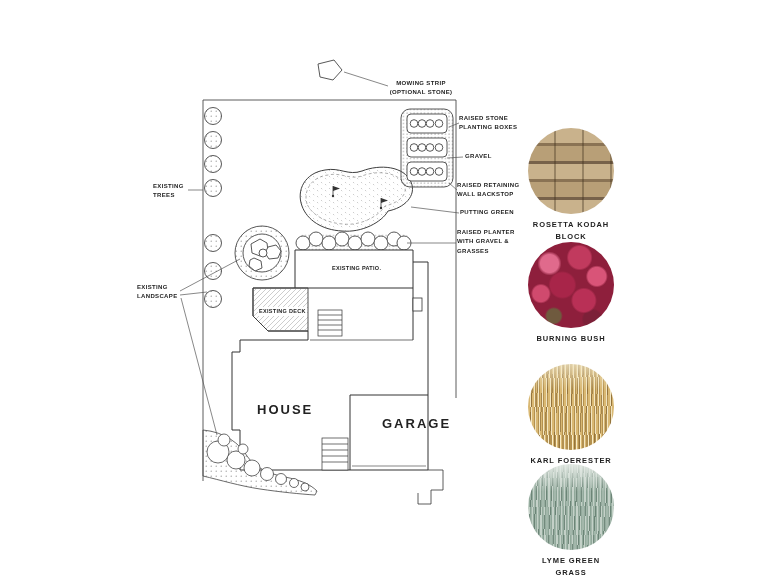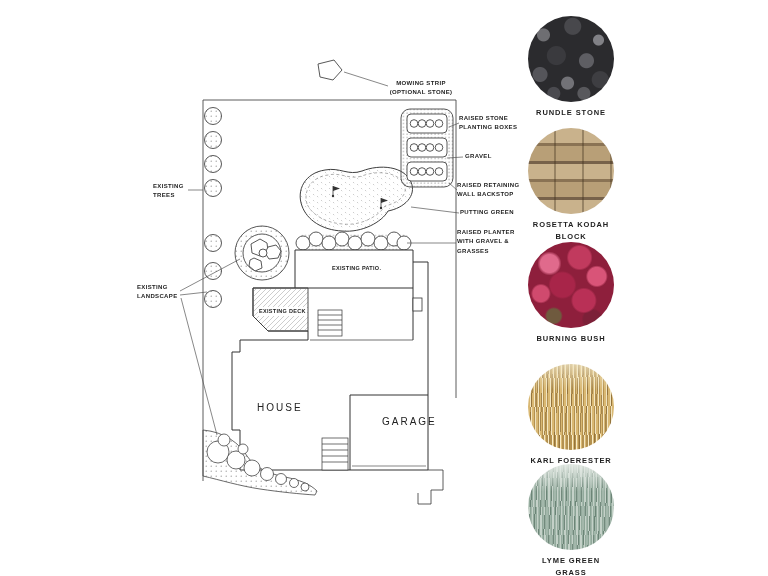--- a/index.html
+++ b/index.html
@@ -6,21 +6,21 @@
   .canvas{position:relative;width:768px;height:576px;background:#fff;overflow:hidden;
           font-family:"Liberation Sans",sans-serif;}
   .plan-svg{position:absolute;left:0;top:0;}
 
   
   .lbl{position:absolute;font-family:"Liberation Sans",sans-serif;font-weight:700;
        font-size:6px;line-height:1.55;letter-spacing:.35px;color:#1c1c1c;
        white-space:pre-line;}
   .lbl.center{text-align:center;}
   .lbl.tag{font-size:5.5px;background:#fff;padding:0 1px;letter-spacing:.3px;}
-  .lbl.big{font-size:10px;font-weight:400;letter-spacing:2px;color:#222;text-align:center;}
+  .lbl.big{font-size:13px;font-weight:700;letter-spacing:2px;color:#222;text-align:center;}
 
   
   .legend-item{position:absolute;left:527px;width:88px;text-align:center;}
   .swatch{width:86px;height:86px;border-radius:50%;margin:0 auto;overflow:hidden;}
   .legend-label{margin-top:5px;font-weight:700;font-size:7.5px;line-height:1.6;
                 letter-spacing:.9px;color:#222;white-space:pre-line;
                 font-family:"Liberation Sans",sans-serif;}
   .li-0{top:16px}.li-1{top:128px}.li-2{top:242px}.li-3{top:364px}.li-4{top:464px}
 
   
@@ -267,24 +267,20 @@
 LANDSCAPE</div>
 
   <div class="lbl tag" style="left:331px;top:264px;">EXISTING PATIO.</div>
 
   <div class="lbl tag" style="left:258px;top:307px;">EXISTING DECK</div>
 
   <div class="lbl big" style="left:257px;top:400px;">HOUSE</div>
 
   <div class="lbl big" style="left:382px;top:414px;">GARAGE</div>
 
-  <div class="legend-item li-0">
-    <div class="swatch tex-rundle"></div>
-    <div class="legend-label">RUNDLE STONE</div>
-  </div>
 
   <div class="legend-item li-1">
     <div class="swatch tex-rosetta"></div>
     <div class="legend-label">ROSETTA KODAH
 BLOCK</div>
   </div>
 
   <div class="legend-item li-2">
     <div class="swatch tex-burning"></div>
     <div class="legend-label">BURNING BUSH</div>

